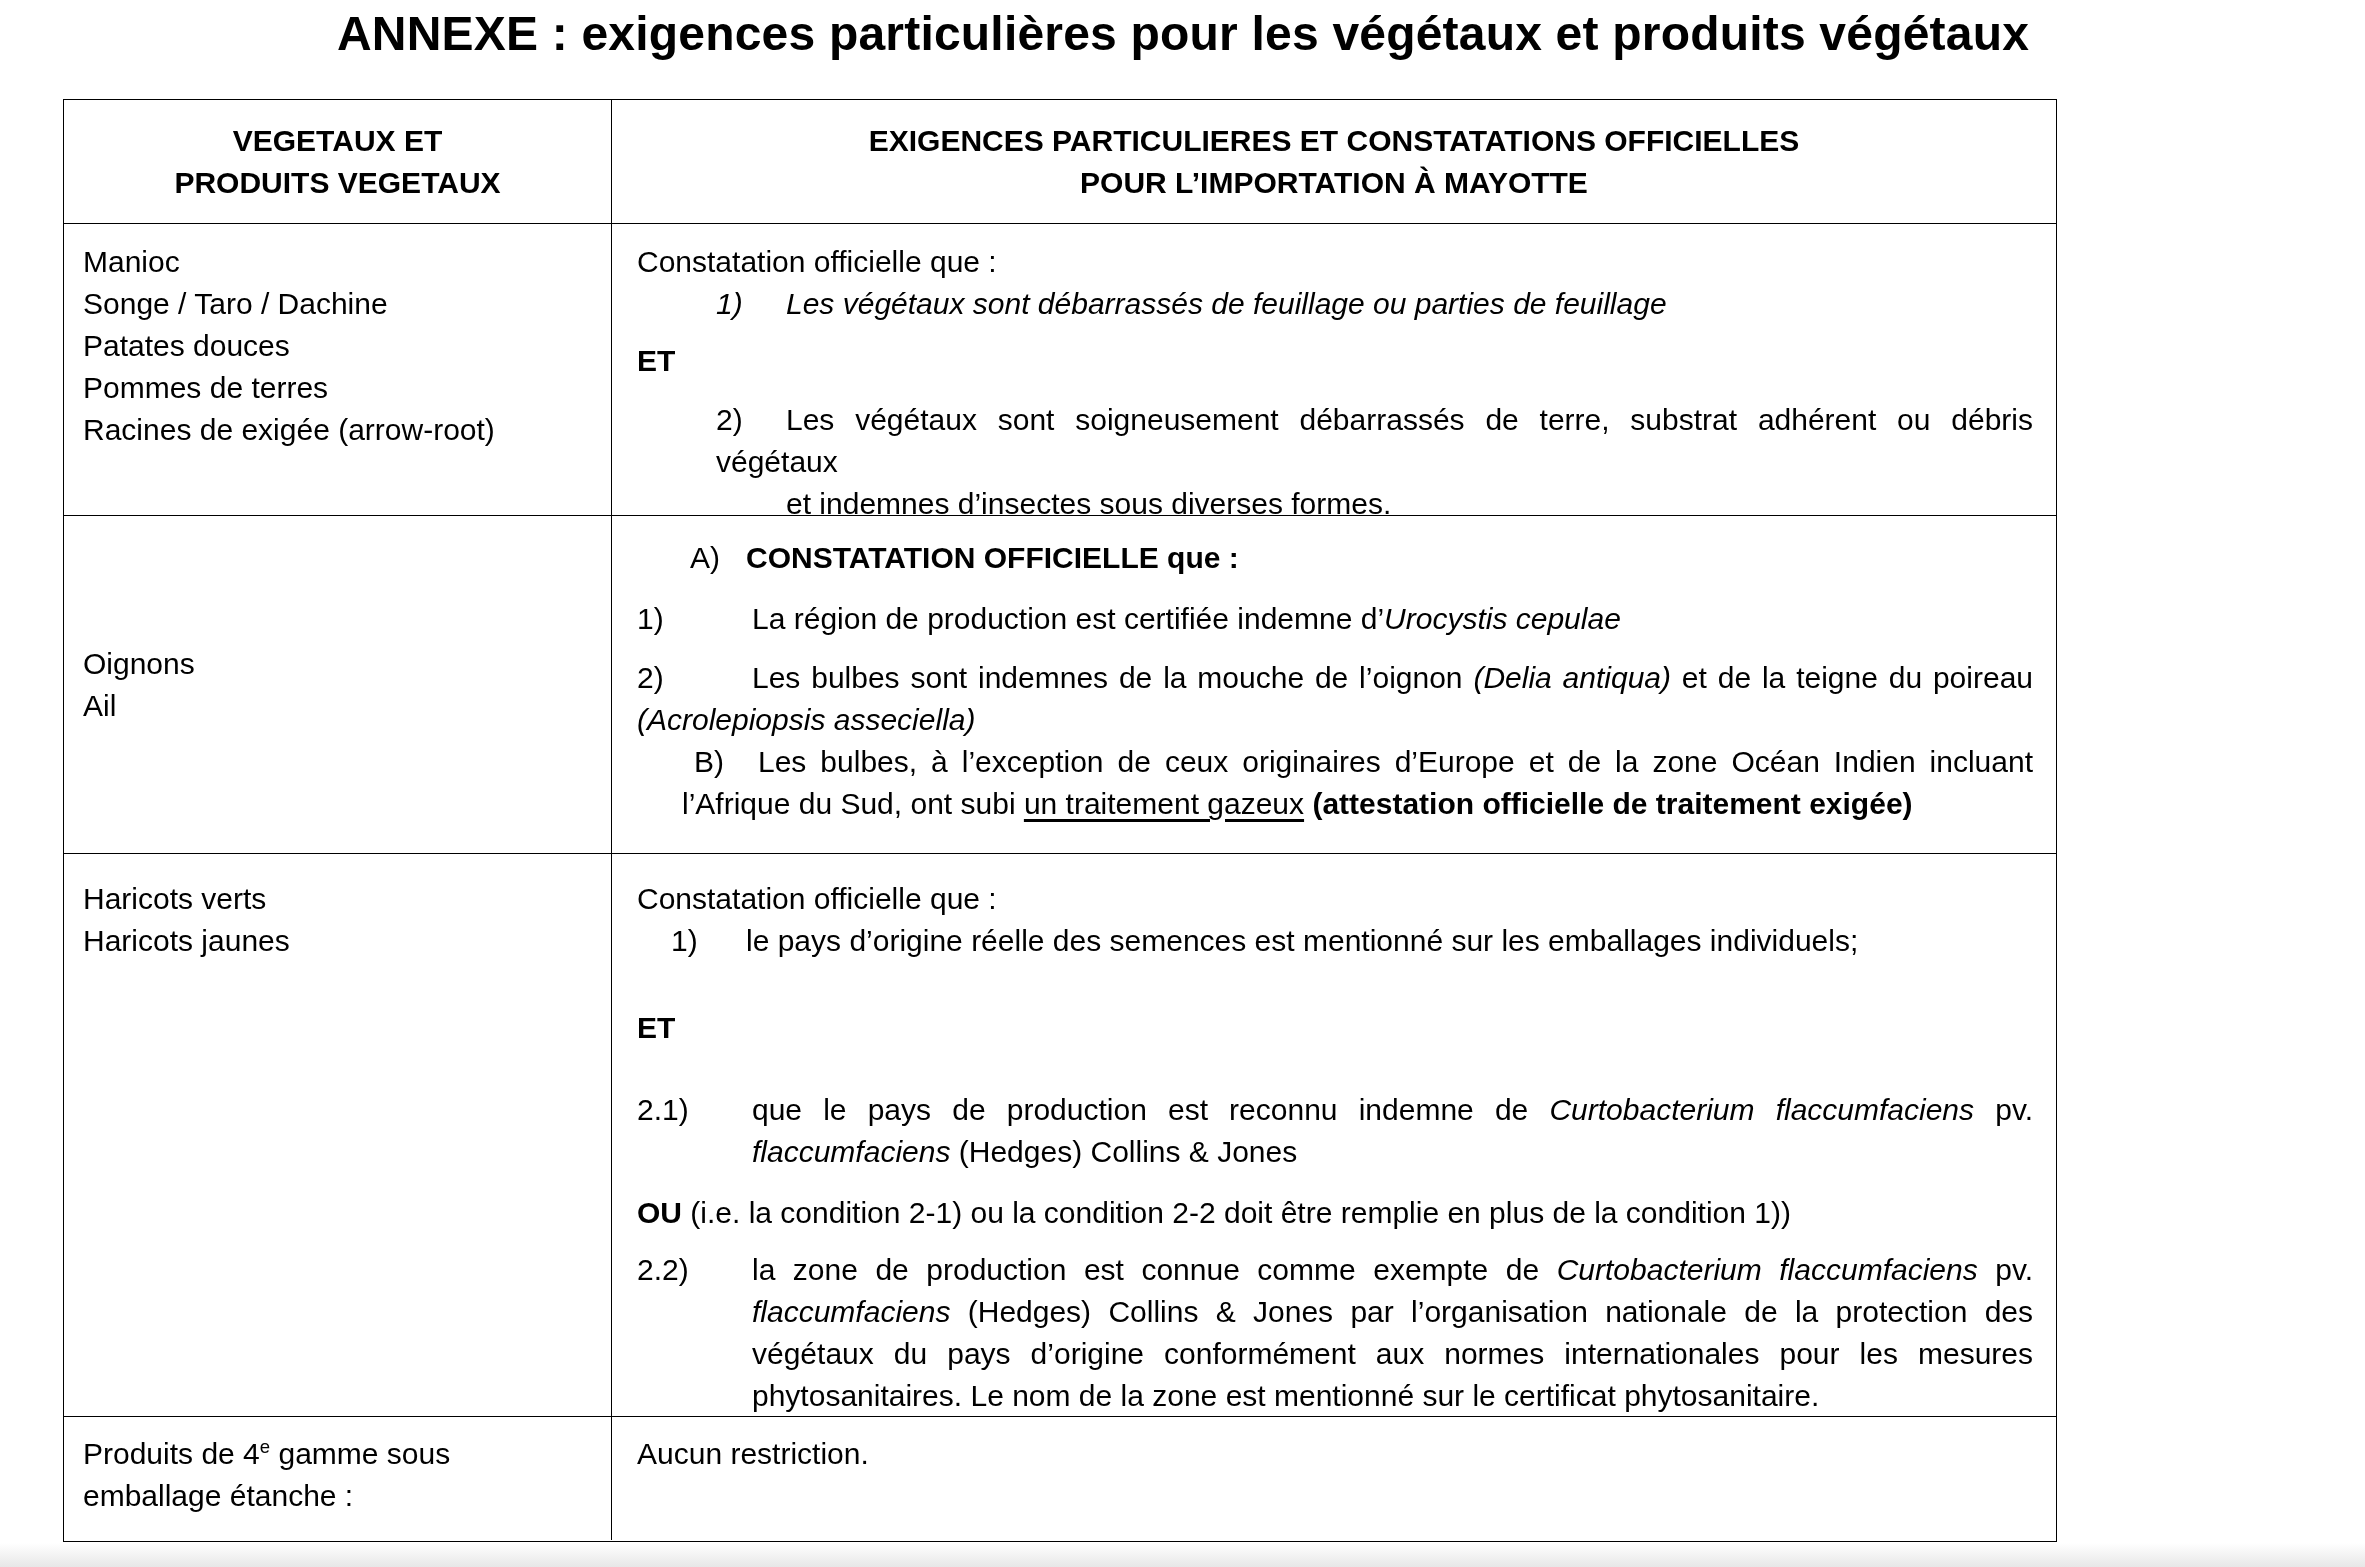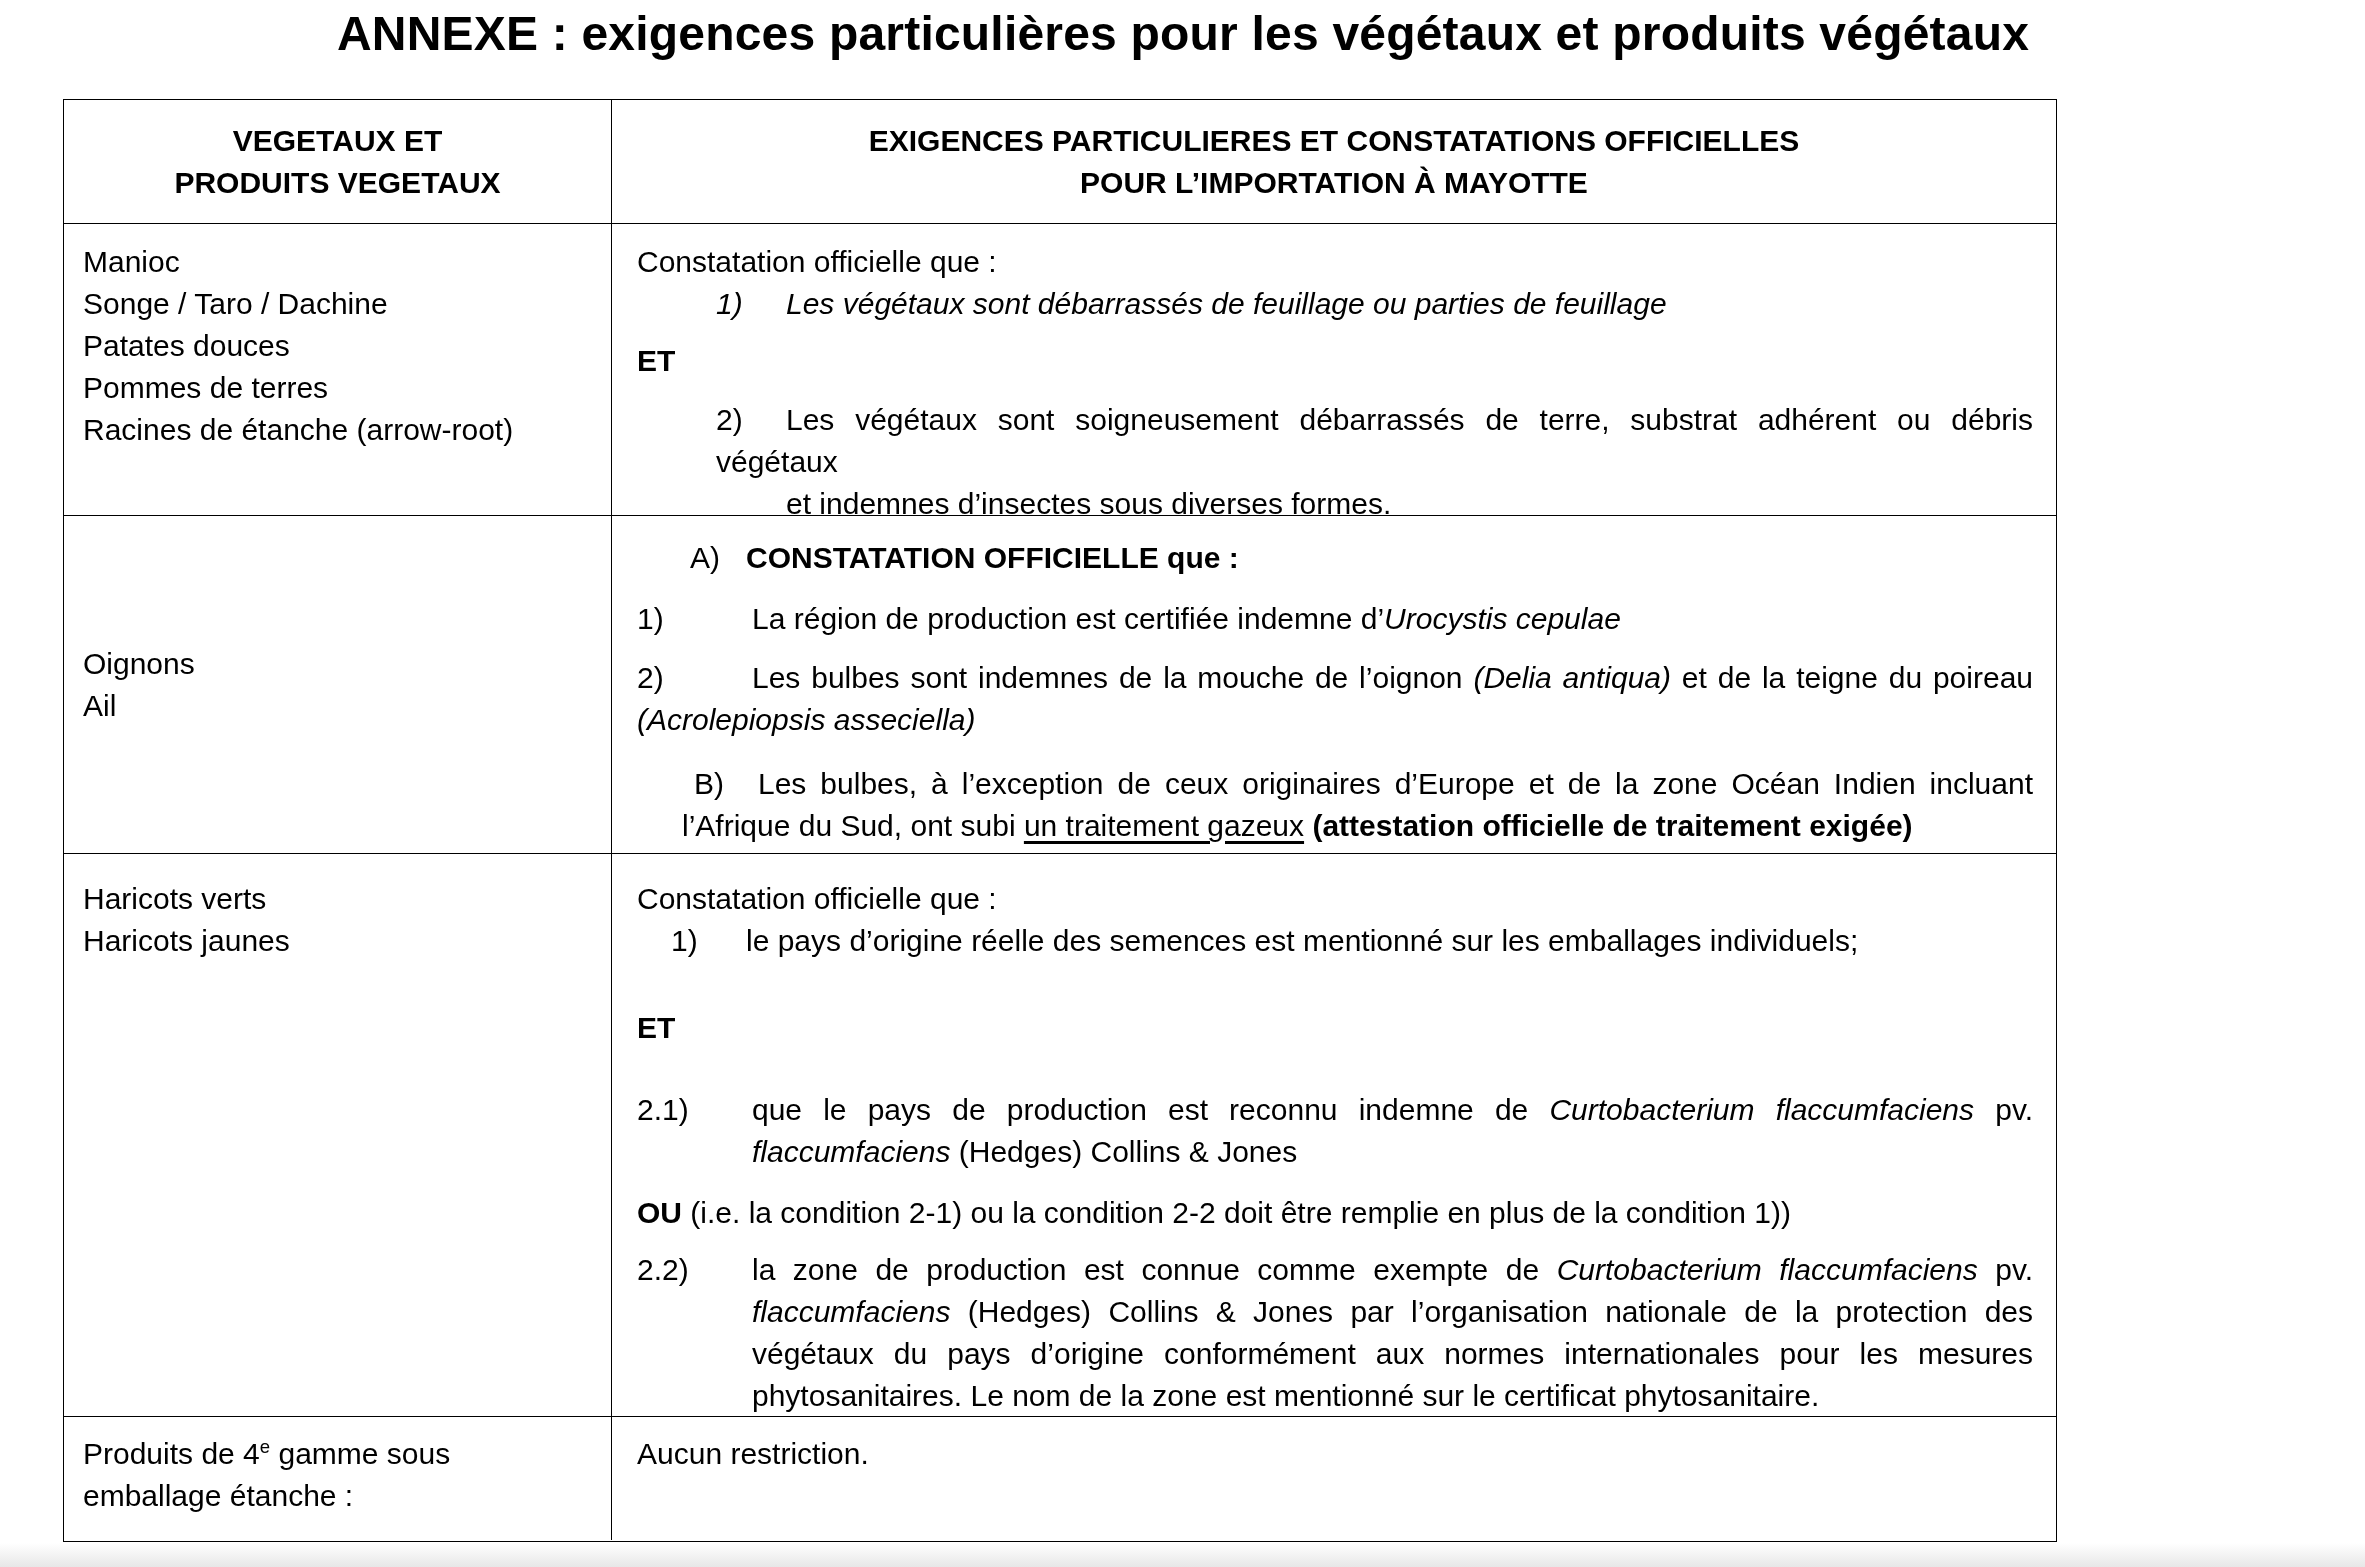--- a/index.html
+++ b/index.html
@@ -61,40 +61,40 @@
   <div class="cell rb th">
       <div class="line"><span class="">EXIGENCES PARTICULIERES ET CONSTATATIONS OFFICIELLES</span></div>
       <div class="line"><span class="">POUR L’IMPORTATION À MAYOTTE</span></div>
     </div>
 
   <div class="cell c1 rb prod">
       <div class="line"><span class="">Manioc</span></div>
       <div class="line"><span class="">Songe / Taro / Dachine</span></div>
       <div class="line"><span class="">Patates douces</span></div>
       <div class="line"><span class="">Pommes de terres</span></div>
-      <div class="line"><span class="">Racines de étanche (arrow-root)</span></div>
+      <div class="line"><span class="">Racines de exigée (arrow-root)</span></div>
     </div>
   <div class="cell rb req">
       <div class="line"><span class="">Constatation officielle que :</span></div>
       <div class="line" style="margin-left: 79px; font-style: italic;"><span class="seg-w" style="width: 70px;">1)</span><span class="">Les végétaux sont débarrassés de feuillage ou parties de feuillage</span></div>
       <div class="line" style="margin-top: 15px;"><span class="seg-b">ET</span></div>
       <div class="line stretch" style="margin-left: 79px; margin-top: 16.6px;"><span class="seg-w" style="width: 70px;">2)</span><span class="">Les végétaux sont soigneusement débarrassés de terre, substrat adhérent ou débris végétaux</span></div>
       <div class="line" style="margin-left: 149px;"><span class="">et indemnes d’insectes sous diverses formes.</span></div>
     </div>
 
   <div class="cell c1 rb prod vcenter">
       <div class="line"><span class="">Oignons</span></div>
       <div class="line"><span class="">Ail</span></div>
     </div>
   <div class="cell rb req r2">
       <div class="line" style="margin-left: 53px;"><span class="seg-w" style="width: 56px;">A)</span><span class="seg-b">CONSTATATION OFFICIELLE que :</span></div>
       <div class="line" style="margin-top: 19px;"><span class="seg-w" style="width: 115px;">1)</span><span class="">La région de production est certifiée indemne d’</span><span class="seg-i">Urocystis cepulae</span></div>
       <div class="line stretch" style="margin-top: 17.4px;"><span class="seg-w" style="width: 115px;">2)</span><span class="">Les bulbes sont indemnes de la mouche de l’oignon </span><span class="seg-i">(Delia antiqua)</span><span class=""> et de la teigne du poireau</span></div>
       <div class="line"><span class="seg-i">(Acrolepiopsis asseciella)</span></div>
-      <div class="line stretch" style="margin-left: 57px; margin-top: 22px;"><span class="seg-w" style="width: 64px;">B)</span><span class="">Les bulbes, à l’exception de ceux originaires d’Europe et de la zone Océan Indien incluant</span></div>
+      <div class="line stretch" style="margin-left: 57px; "><span class="seg-w" style="width: 64px;">B)</span><span class="">Les bulbes, à l’exception de ceux originaires d’Europe et de la zone Océan Indien incluant</span></div>
       <div class="line" style="margin-left: 45px;"><span class="">l’Afrique du Sud, ont subi </span><span class="seg-u">un traitement gazeux</span><span class=""> </span><span class="seg-b">(attestation officielle de traitement exigée)</span></div>
     </div>
 
   <div class="cell c1 rb prod r3">
       <div class="line"><span class="">Haricots verts</span></div>
       <div class="line"><span class="">Haricots jaunes</span></div>
     </div>
   <div class="cell rb req r3">
       <div class="line"><span class="">Constatation officielle que :</span></div>
       <div class="line" style="margin-left: 34px;"><span class="seg-w" style="width: 75px;">1)</span><span class="">le pays d’origine réelle des semences est mentionné sur les emballages individuels;</span></div>

